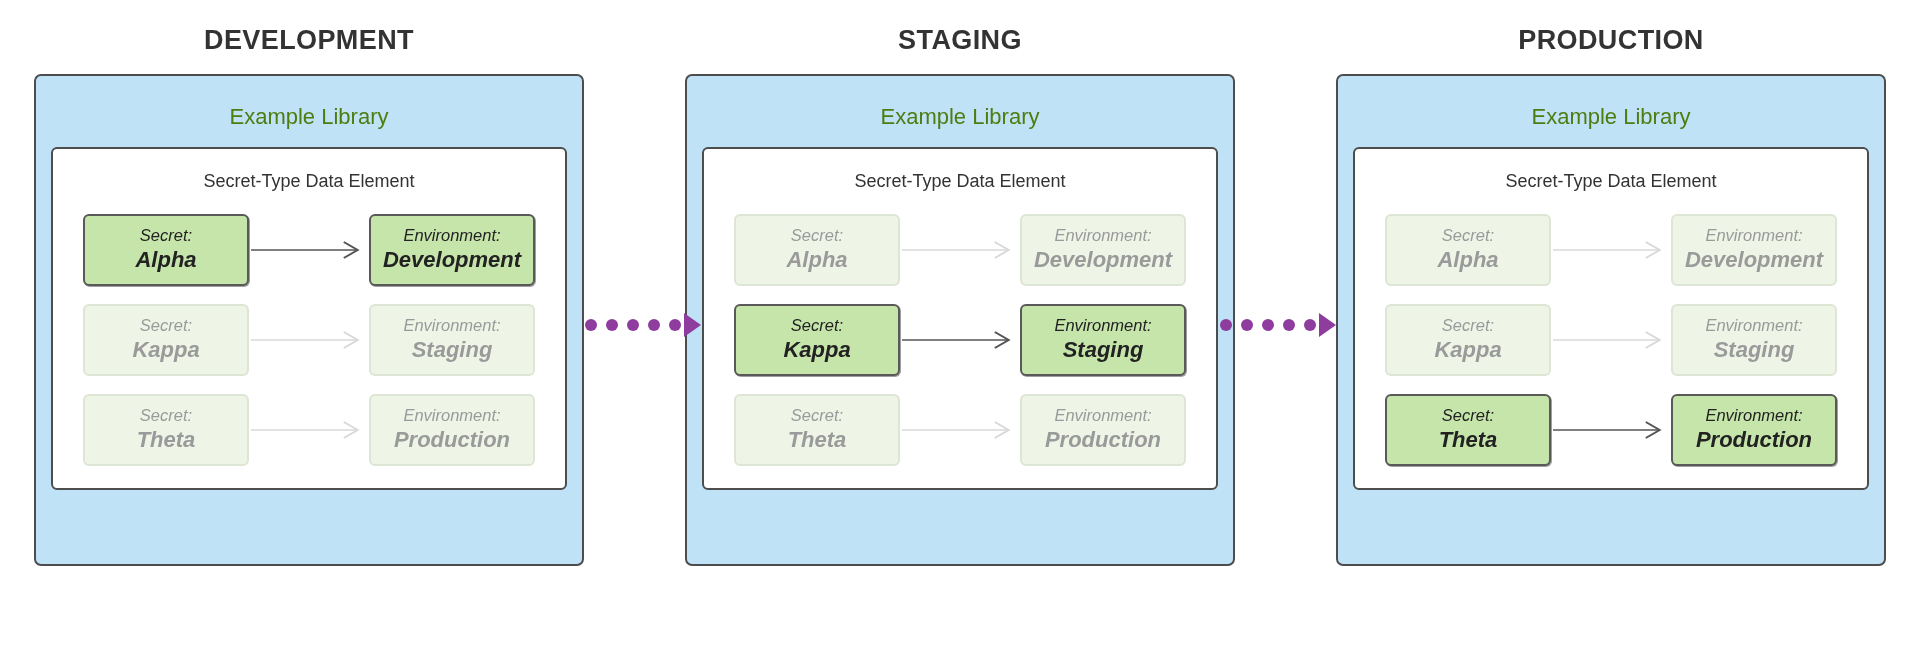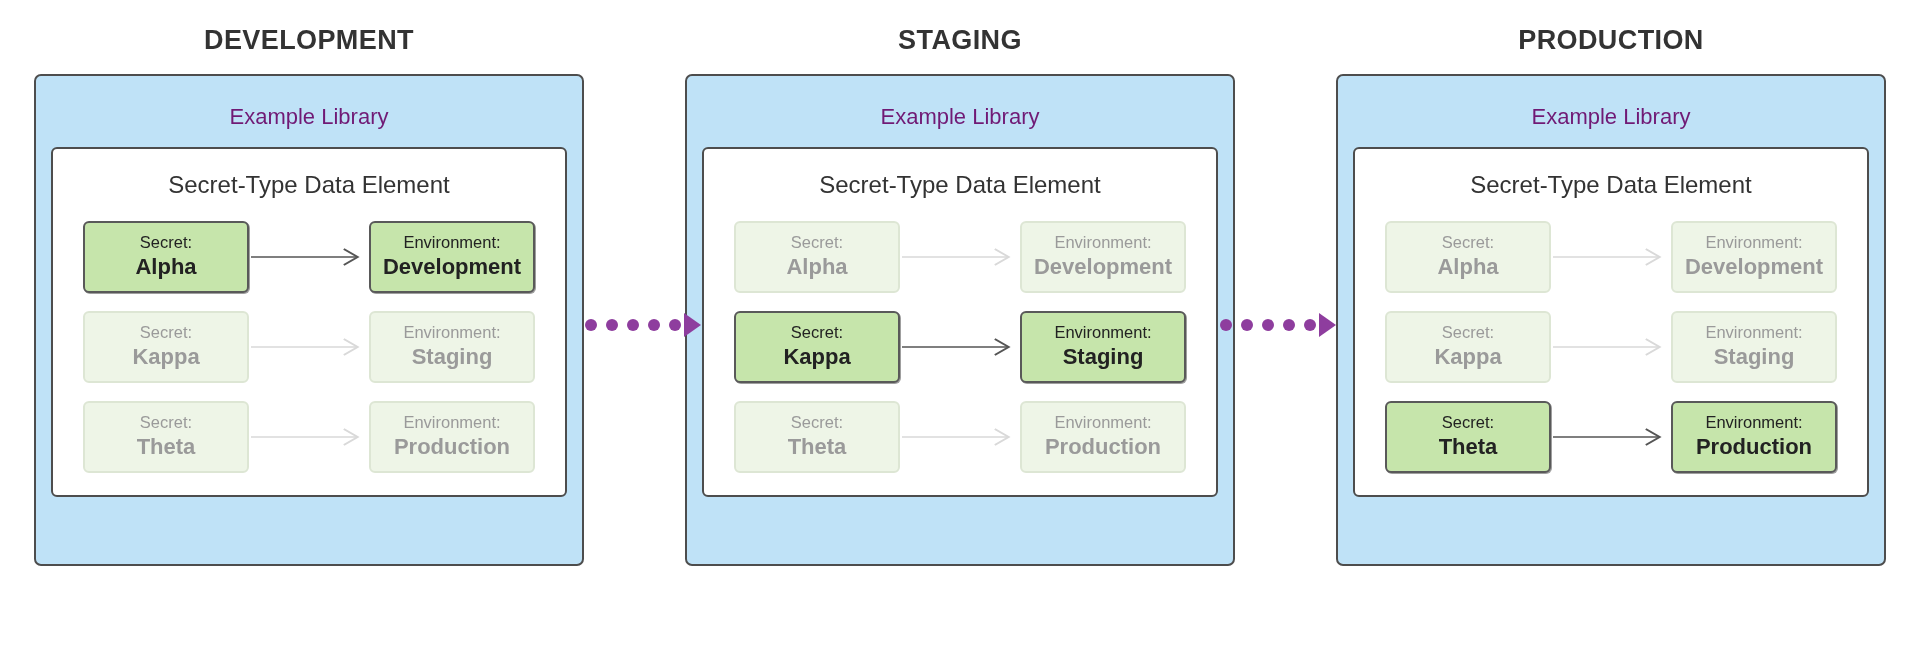--- a/index.html
+++ b/index.html
@@ -55,53 +55,54 @@
     padding: 18px 15px 25px 15px;
     box-sizing: border-box;
     height: 492px;
     display: flex;
     flex-direction: column;
   }
 
   .library-title {
     text-align: center;
     font-size: 22px;
-    color: #701a75;
+    color: #4d7c0f;
     margin: 10px 0 18px 0;
     line-height: 1.15;
   }
 
   .element-box {
     background: #ffffff;
     border: 2px solid #4d4d4d;
     border-radius: 6px;
     padding: 14px 16px 20px 16px;
     box-sizing: border-box;
     flex: 0 0 auto;
   }
 
   .element-title {
     text-align: center;
-    font-size: 24px;
+    font-size: 18px;
     color: #333333;
     margin: 8px 0 22px 0;
     line-height: 1.15;
   }
 
   .rows {
     display: flex;
     flex-direction: column;
     gap: 18px;
     padding: 0 14px 2px 14px;
   }
 
   .row {
     display: flex;
     align-items: center;
     justify-content: flex-start;
+    font-style: italic;
   }
 
   .node {
     width: 166px;
     box-sizing: border-box;
     border-radius: 6px;
     padding: 9px 6px 10px 6px;
     text-align: center;
     line-height: 1.28;
   }

